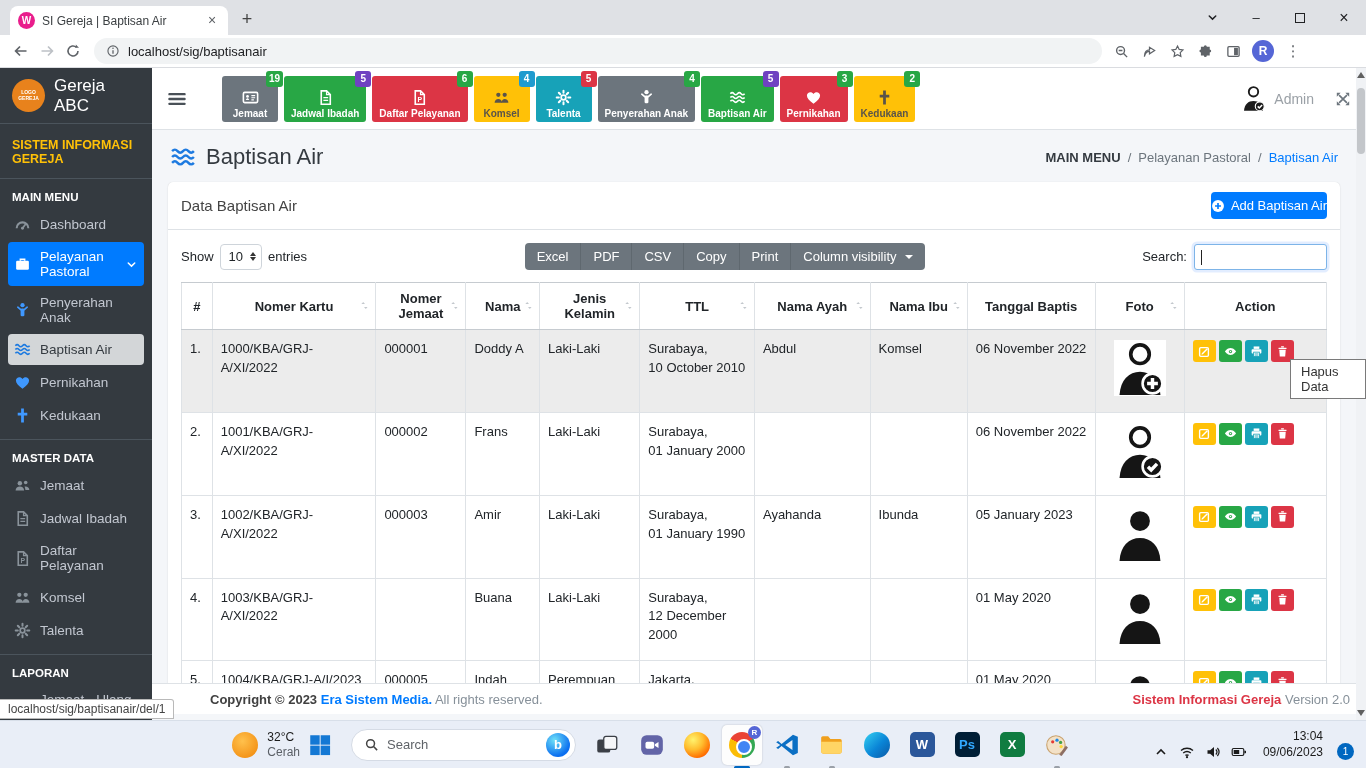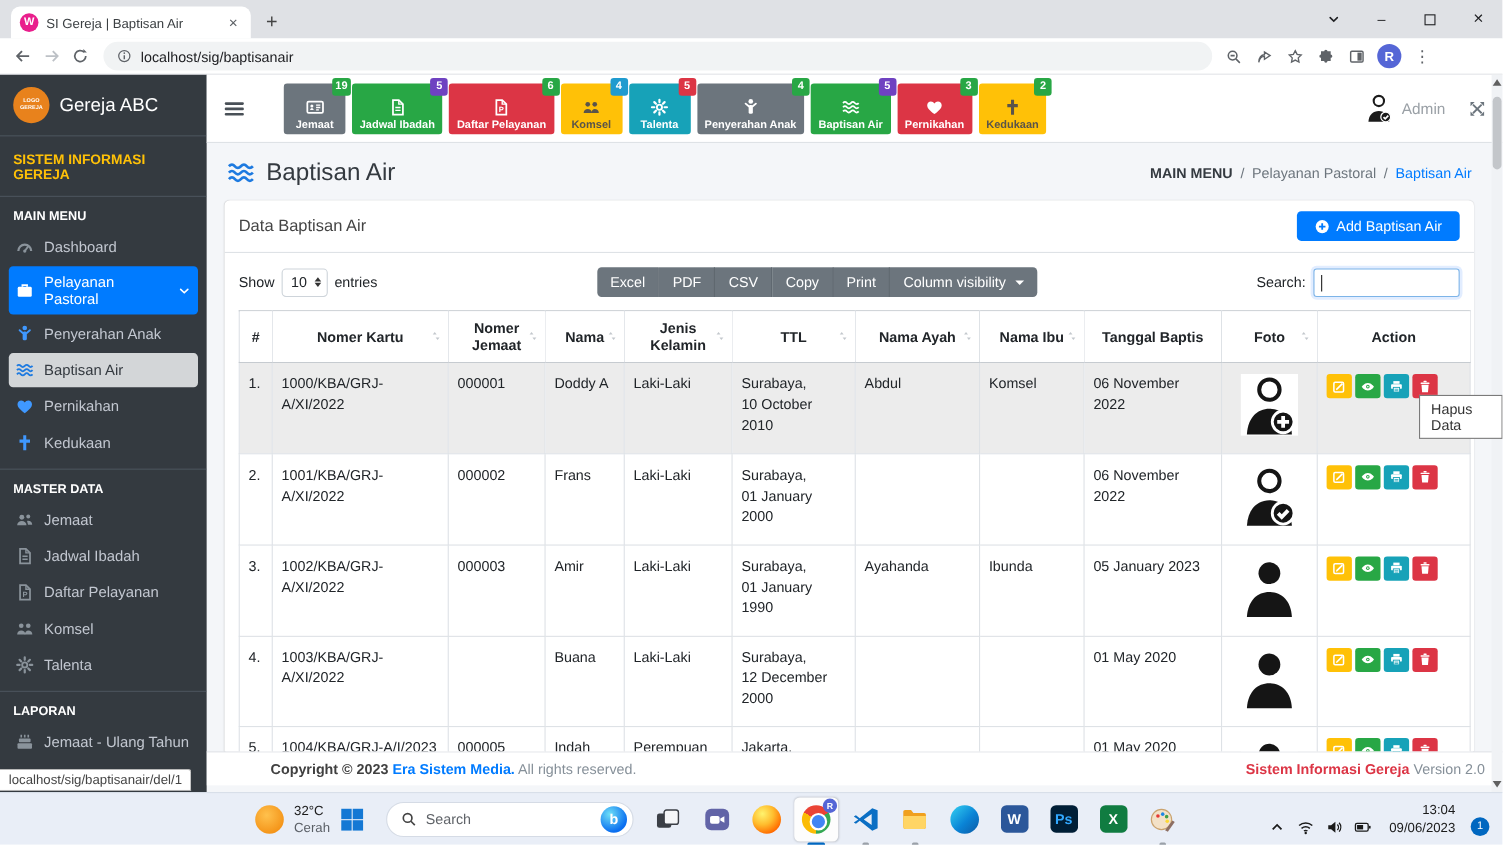--- a/index.html
+++ b/index.html
@@ -25,21 +25,21 @@
   .omnibox { height:26px; flex:0 0 1008px; margin-left:8px; background:#f1f3f4; border-radius:13px; display:flex; align-items:center; padding:0 12px; gap:8px; }
   .omnibox .icn { width:14px; height:14px; color:#5f6368; }
   .url { font-size:13px; color:#202124; }
   .tbicons { display:flex; align-items:center; margin-left:6px; gap:2px; }
   .tbicons .navbtn .icn { width:15px; height:15px; }
   .avatarR { width:22px; height:22px; border-radius:50%; background:#5566d6; color:#fff; font-size:12px; font-weight:bold; display:flex; align-items:center; justify-content:center; margin:0 4px; }
 
   
   #app { position:absolute; left:0; top:68px; width:1366px; height:652px; display:flex; }
   
-  #sidebar { width:188px; background:#343a40; color:#c2c7d0; flex:none; overflow:hidden; }
+  #sidebar { width:152px; background:#343a40; color:#c2c7d0; flex:none; overflow:hidden; }
   .brand { height:56px; display:flex; align-items:center; gap:9px; padding:0 12px; border-bottom:1px solid #4b545c; }
   .logo-circle { width:33px; height:33px; border-radius:50%; background:#e8821c; color:#fff; font-size:5px; font-weight:bold; display:flex; align-items:center; justify-content:center; text-align:center; line-height:1.1; flex:none; }
   .brand-name { color:#fff; font-size:17px; }
   .tagline { color:#ffc107; font-weight:bold; font-size:12.5px; padding:14px 12px 12px; border-bottom:1px solid #4b545c; }
   .sect-head { color:#fff; font-weight:bold; font-size:11.5px; padding:12px 12px 4px; }
   .sect-rule { border-top:1px solid #4b545c; margin-top:8px; }
   .sitem { display:flex; align-items:center; gap:9px; margin:2px 8px; padding:7px 6px; border-radius:4px; font-size:13.5px; color:#c2c7d0; }
   .sitem .icn { width:17px; height:17px; color:#8a939b; flex:none; }
   .sitem.blue-icon .icn { color:#3f98ff; }
   .sitem.active { background:#007bff; color:#fff; }
@@ -68,21 +68,21 @@
   .page-head { display:flex; align-items:center; justify-content:space-between; margin:2px 2px 12px; }
   .page-title { display:flex; align-items:center; gap:10px; font-size:22px; color:#343a40; font-weight:500; }
   .page-title .icn { width:26px; height:26px; color:#1d7ae0; }
   .crumbs { font-size:13px; color:#6c757d; display:flex; gap:7px; align-items:center; }
   .crumb-root { color:#343a40; font-weight:bold; }
   .crumb-sep { color:#6c757d; }
   .crumb-last { color:#007bff; }
   .card { background:#fff; border-radius:5px; box-shadow:0 0 1px rgba(0,0,0,.15), 0 1px 2px rgba(0,0,0,.08); height:100%; display:flex; flex-direction:column; overflow:hidden; }
   .card-head { display:flex; align-items:center; justify-content:space-between; padding:10px 13px; border-bottom:1px solid #dee2e6; flex:none; }
   .card-title { font-size:15px; color:#444; }
-  .btn-add { background:#007bff; color:#fff; border:none; border-radius:4px; font-size:13px; padding:6px 16px; display:flex; align-items:center; gap:6px; font-family:inherit; }
+  .btn-add { background:#007bff; color:#fff; border:none; border-radius:4px; font-size:13px; padding:6px 0; display:flex; align-items:center; gap:6px; font-family:inherit; }
   .btn-add .icn { width:14px; height:14px; }
   .card-body { padding:13px; flex:1; overflow:hidden; }
   .dt-controls { display:flex; align-items:center; margin-bottom:12px; }
   .show-wrap { font-size:13px; color:#212529; display:flex; align-items:center; gap:6px; }
   .entries-select { border:1px solid #ced4da; border-radius:4px; height:26px; padding:0 5px 0 8px; font-size:13px; display:flex; align-items:center; gap:7px; color:#212529; }
   .updown { display:flex; flex-direction:column; gap:1px; }
   .updown i { width:0; height:0; border-left:3.5px solid transparent; border-right:3.5px solid transparent; }
   .updown .u { border-bottom:4px solid #333; }
   .updown .d { border-top:4px solid #333; }
   .dt-buttons { margin:0 auto; display:flex; }

